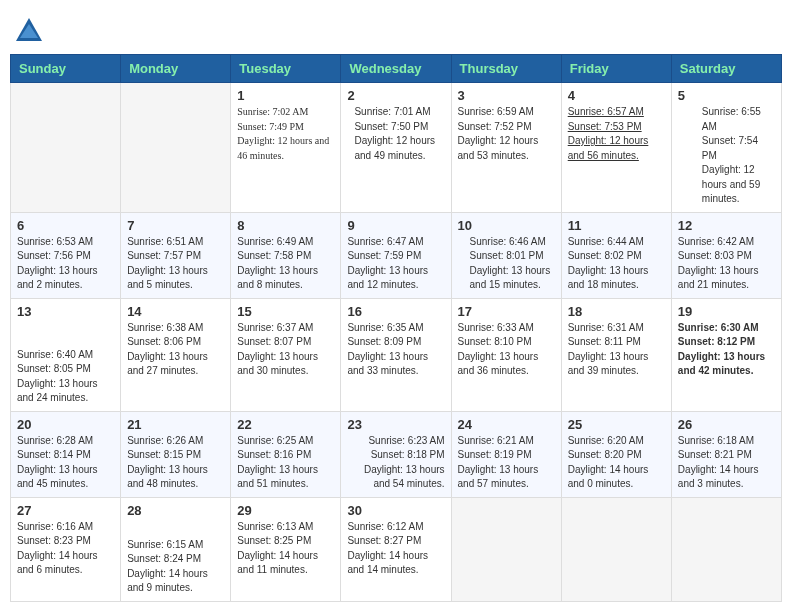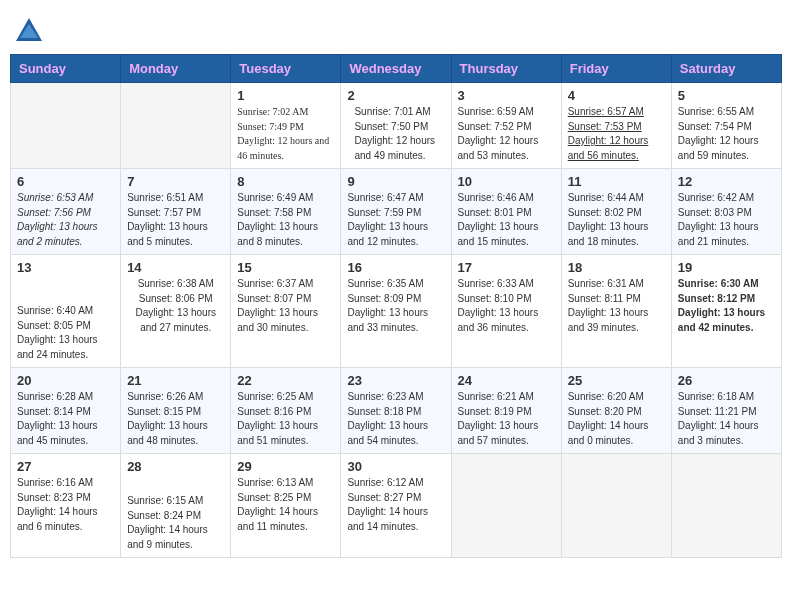--- a/index.html
+++ b/index.html
@@ -54,21 +54,21 @@
       font-size: 15px;
       color: #444;
     }
     .calendar-table {
       width: 100%;
       border-collapse: collapse;
       border: 1px solid #ccc;
     }
     .calendar-table th {
       background-color: #2060a0;
-      color: #f0abfc;
+      color: #86efac;
       text-align: left;
       padding: 6px 8px;
       font-size: 13px;
       font-weight: bold;
       border: 1px solid #1a4d8a;
     }
     .calendar-table td {
       vertical-align: top;
       padding: 5px 6px;
       font-size: 10.5px;
@@ -157,29 +157,29 @@
 Daylight: 12 hours and 53 minutes.</div>
         </td>
         <td>
           <span class="day-number">4</span>
           <div class="day-info" style="white-space: pre-line; text-decoration: underline;">Sunrise: 6:57 AM
 Sunset: 7:53 PM
 Daylight: 12 hours and 56 minutes.</div>
         </td>
         <td>
           <span class="day-number">5</span>
-          <div class="day-info" style="white-space: pre-line;">Sunrise: 6:55 AM
+          <div class="day-info" style="white-space: pre-line; margin-left: 24px;">Sunrise: 6:55 AM
 Sunset: 7:54 PM
 Daylight: 12 hours and 59 minutes.</div>
         </td>
       </tr>
       <tr>
         <td>
           <span class="day-number">6</span>
-          <div class="day-info" style="white-space: pre-line; font-style: italic;">Sunrise: 6:53 AM
+          <div class="day-info" style="white-space: pre-line;">Sunrise: 6:53 AM
 Sunset: 7:56 PM
 Daylight: 13 hours and 2 minutes.</div>
         </td>
         <td>
           <span class="day-number">7</span>
           <div class="day-info" style="white-space: pre-line;">Sunrise: 6:51 AM
 Sunset: 7:57 PM
 Daylight: 13 hours and 5 minutes.</div>
         </td>
         <td>
@@ -189,21 +189,21 @@
 Daylight: 13 hours and 8 minutes.</div>
         </td>
         <td>
           <span class="day-number">9</span>
           <div class="day-info" style="white-space: pre-line;">Sunrise: 6:47 AM
 Sunset: 7:59 PM
 Daylight: 13 hours and 12 minutes.</div>
         </td>
         <td>
           <span class="day-number">10</span>
-          <div class="day-info" style="white-space: pre-line;">Sunrise: 6:46 AM
+          <div class="day-info" style="white-space: pre-line; margin-left: 12px;">Sunrise: 6:46 AM
 Sunset: 8:01 PM
 Daylight: 13 hours and 15 minutes.</div>
         </td>
         <td>
           <span class="day-number">11</span>
           <div class="day-info" style="white-space: pre-line;">Sunrise: 6:44 AM
 Sunset: 8:02 PM
 Daylight: 13 hours and 18 minutes.</div>
         </td>
         <td>
@@ -215,21 +215,21 @@
       </tr>
       <tr>
         <td>
           <span class="day-number">13</span>
           <div class="day-info" style="white-space: pre-line; margin-top: 29px;">Sunrise: 6:40 AM
 Sunset: 8:05 PM
 Daylight: 13 hours and 24 minutes.</div>
         </td>
         <td>
           <span class="day-number">14</span>
-          <div class="day-info" style="white-space: pre-line; text-align: center;">Sunrise: 6:38 AM
+          <div class="day-info" style="white-space: pre-line;">Sunrise: 6:38 AM
 Sunset: 8:06 PM
 Daylight: 13 hours and 27 minutes.</div>
         </td>
         <td>
           <span class="day-number">15</span>
           <div class="day-info" style="white-space: pre-line;">Sunrise: 6:37 AM
 Sunset: 8:07 PM
 Daylight: 13 hours and 30 minutes.</div>
         </td>
         <td>
@@ -271,40 +271,40 @@
 Daylight: 13 hours and 48 minutes.</div>
         </td>
         <td>
           <span class="day-number">22</span>
           <div class="day-info" style="white-space: pre-line;">Sunrise: 6:25 AM
 Sunset: 8:16 PM
 Daylight: 13 hours and 51 minutes.</div>
         </td>
         <td>
           <span class="day-number">23</span>
-          <div class="day-info" style="white-space: pre-line;">Sunrise: 6:23 AM
+          <div class="day-info" style="white-space: pre-line; text-align: right;">Sunrise: 6:23 AM
 Sunset: 8:18 PM
 Daylight: 13 hours and 54 minutes.</div>
         </td>
         <td>
           <span class="day-number">24</span>
           <div class="day-info" style="white-space: pre-line;">Sunrise: 6:21 AM
 Sunset: 8:19 PM
 Daylight: 13 hours and 57 minutes.</div>
         </td>
         <td>
           <span class="day-number">25</span>
           <div class="day-info" style="white-space: pre-line;">Sunrise: 6:20 AM
 Sunset: 8:20 PM
 Daylight: 14 hours and 0 minutes.</div>
         </td>
         <td>
           <span class="day-number">26</span>
           <div class="day-info" style="white-space: pre-line;">Sunrise: 6:18 AM
-Sunset: 11:21 PM
+Sunset: 8:21 PM
 Daylight: 14 hours and 3 minutes.</div>
         </td>
       </tr>
       <tr>
         <td>
           <span class="day-number">27</span>
           <div class="day-info" style="white-space: pre-line;">Sunrise: 6:16 AM
 Sunset: 8:23 PM
 Daylight: 14 hours and 6 minutes.</div>
         </td>

